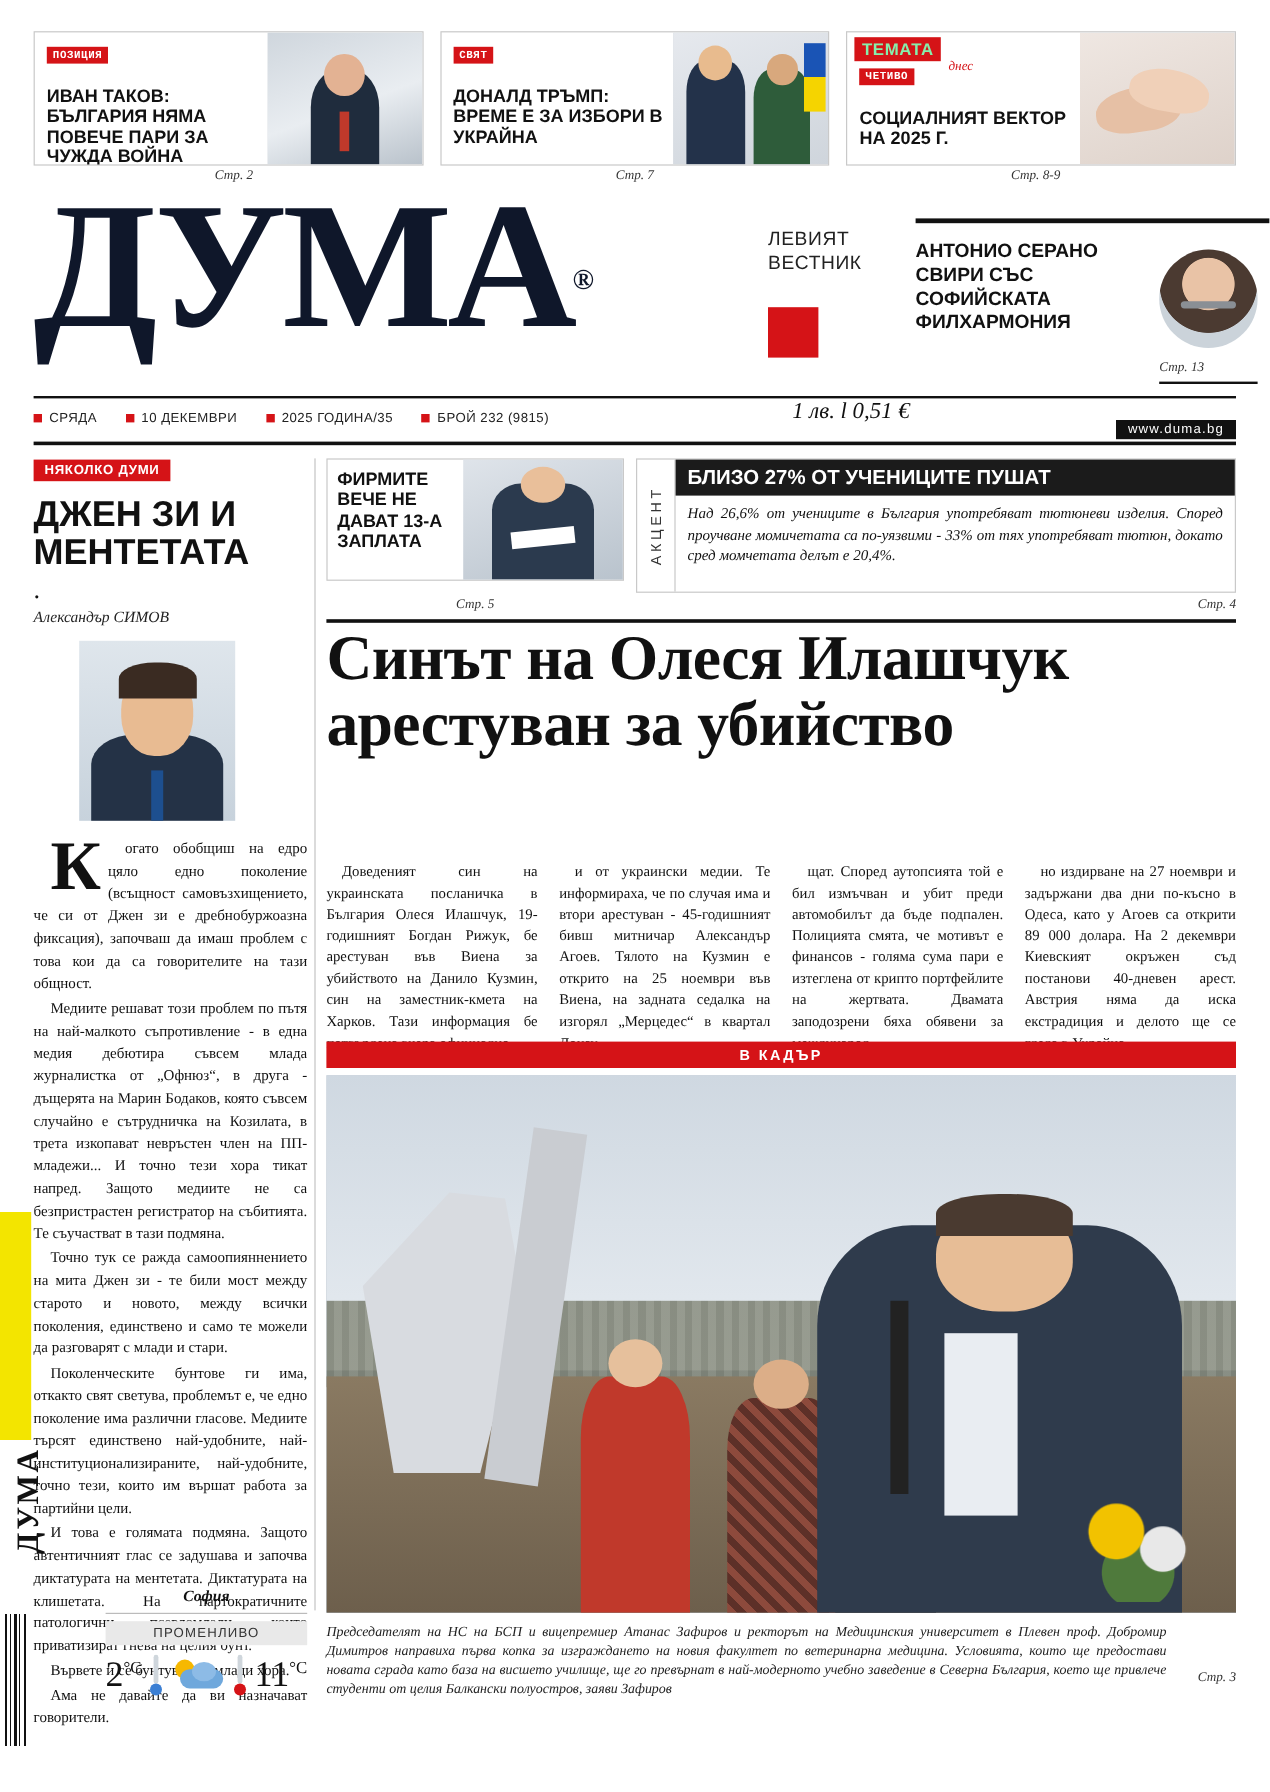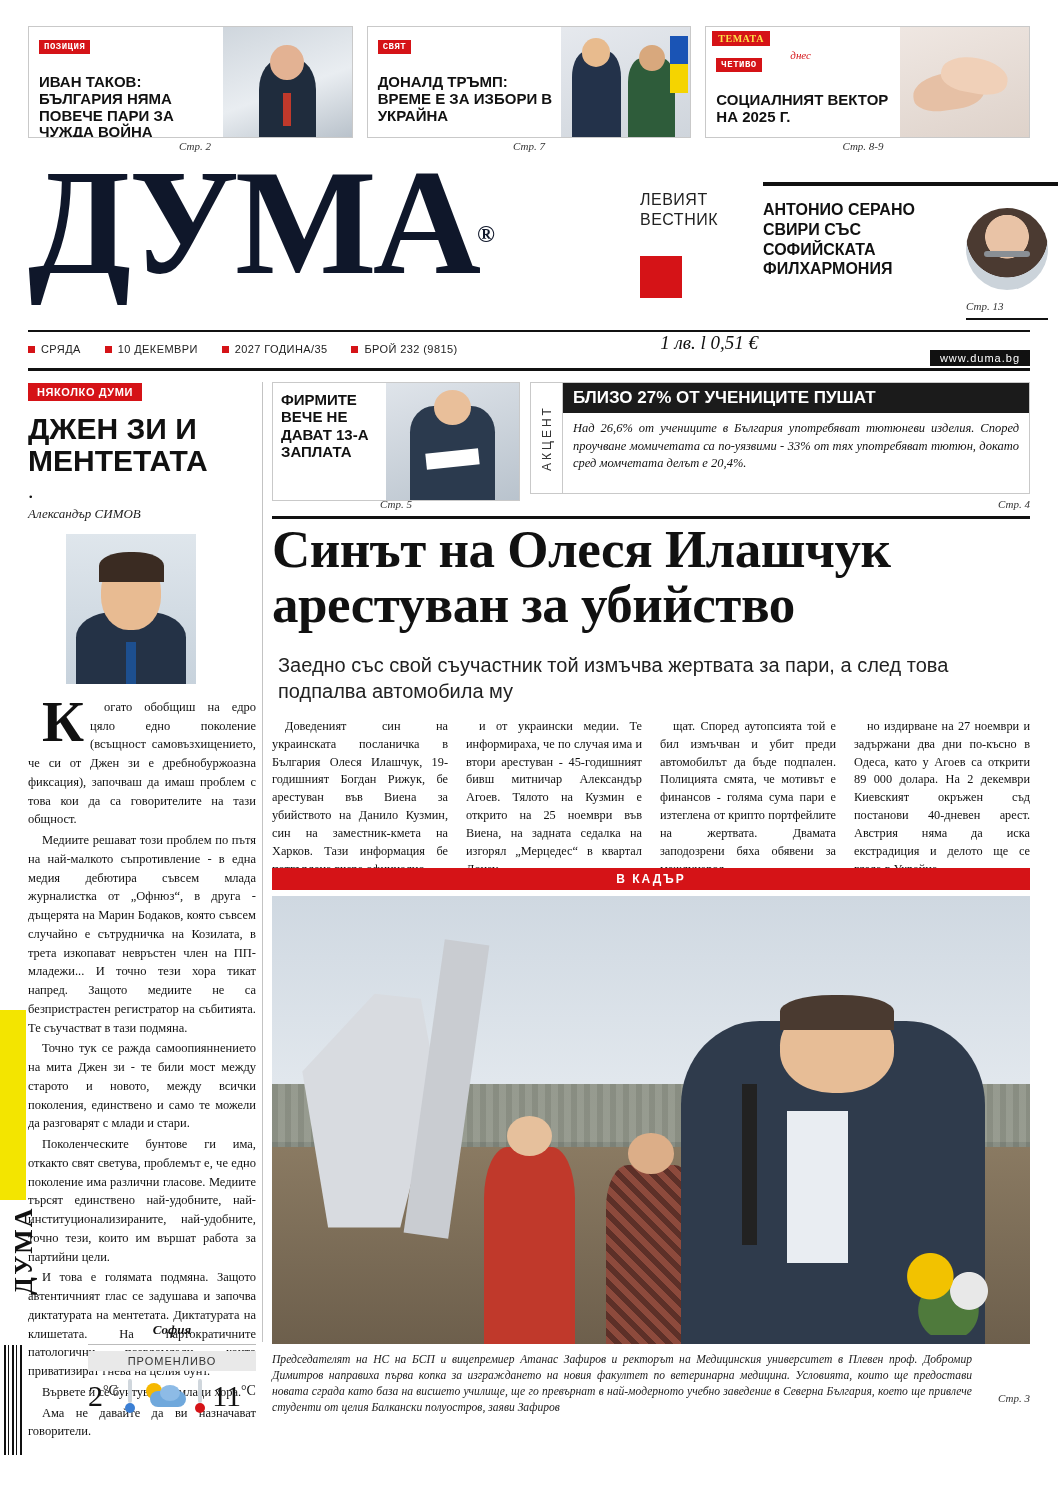--- a/index.html
+++ b/index.html
@@ -53,22 +53,22 @@
     background:#d8a87d; border-radius:50%; }
   .t2 .flag { position:absolute; right:2%; top:8%; width:14%; height:52%;
     background:linear-gradient(#1a54b5 50%,#f5d400 50%); }
   .t3 .sky { background:linear-gradient(160deg,#efe7e2 0%,#ded2ca 100%); }
   .t3 .hand1 { position:absolute; left:10%; top:42%; width:55%; height:34%;
     background:#e6c0a5; border-radius:50% 50% 40% 40%; transform:rotate(-8deg); }
   .t3 .hand2 { position:absolute; left:32%; top:28%; width:52%; height:32%;
     background:#f0d0b8; border-radius:50% 50% 40% 40%; transform:rotate(10deg); }
   .tema-badge {
     position:absolute; left:6px; top:4px; z-index:3;
-    background:#d51317; color:#fde047; font-family:Liberation Serif, serif;
-    font-weight:bold; font-size:10px; padding:2px 6px; letter-spacing:.5px;
+    background:#d51317; color:#86efac; font-family:Liberation Sans, sans-serif;
+    font-weight:bold; font-size:14px; padding:2px 6px; letter-spacing:.5px;
   }
   .tema-sub { font-family:"Liberation Serif", serif; font-style:italic; font-size:11px;
     color:#d51317; position:absolute; left:84px; top:22px; }
   .teaser.t3 .teaser-txt { padding-top:26px; }
   .page-ref { font-family:"Liberation Serif", serif; font-style:italic; font-size:11px; color:#333; }
   .teaser-refs { position:absolute; left:28px; top:140px; width:1002px; display:flex; }
   .teaser-refs > div { flex:1 1 0; text-align:center; }
 
   
   .masthead { position:absolute; left:28px; top:160px; width:1002px; height:165px; }
@@ -167,21 +167,21 @@
     transform-origin:center; font-family:"Liberation Serif", serif; font-weight:bold;
     font-size:26px; letter-spacing:2px;
   }
   .barcode { position:absolute; left:4px; top:1345px; width:20px; height:110px;
     background:repeating-linear-gradient(90deg,#111 0 2px,#fff 2px 4px,#111 4px 5px,#fff 5px 8px); }
 
   
   .vline { position:absolute; left:262px; top:382px; width:1px; height:960px; background:#c3c3c3; }
 
   
-  .firms { position:absolute; left:272px; top:382px; width:248px; height:119px;
+  .firms { position:absolute; left:272px; top:382px; width:248px; height:102px;
     border:1px solid #c9c9c9; display:flex; }
   .firms-txt { width:46%; padding:8px 4px 4px 8px;
     font-family:"Liberation Sans", sans-serif; font-weight:bold; font-size:15px;
     line-height:1.15; text-transform:uppercase; }
   .firms-img { width:54%; position:relative; overflow:hidden;
     background:linear-gradient(160deg,#dfe4ea,#b9c3cd); }
   .firms-img .suit { position:absolute; left:18%; top:20%; width:64%; height:80%;
     background:#2b3a4e; border-radius:28% 28% 0 0; }
   .firms-img .face { position:absolute; left:36%; top:6%; width:28%; height:30%;
     background:#e9bf9a; border-radius:50%; }
@@ -341,21 +341,21 @@
         <div class="instr"></div>
       </div>
     <div class="mast-ref page-ref">Стр. 13</div>
     <div class="mast-ref-rule"></div>
   </div>
 
   <div class="inforule-a"></div>
   <div class="infobar">
     <span><i class="sq"></i><span>СРЯДА</span></span>
     <span><i class="sq"></i><span>10 ДЕКЕМВРИ</span></span>
-    <span><i class="sq"></i><span>2027 ГОДИНА/35</span></span>
+    <span><i class="sq"></i><span>2025 ГОДИНА/35</span></span>
     <span><i class="sq"></i><span>БРОЙ 232 (9815)</span></span>
   </div>
   <div class="price">1 лв. l 0,51 €</div>
   <div class="site-url">www.duma.bg</div>
   <div class="inforule-b"></div>
 
   <div class="vline"></div>
 
   <div class="col-left">
     <span class="kicker">НЯКОЛКО ДУМИ</span>
@@ -424,21 +424,20 @@
       </div>
     <div class="accent-body">
       <div class="accent-head">БЛИЗО 27% ОТ УЧЕНИЦИТЕ ПУШАТ</div>
       <div class="accent-text">Над 26,6% от учениците в България употребяват тютюневи изделия. Според проучване момичетата са по-уязвими - 33% от тях употребяват тютюн, докато сред момчетата делът е 20,4%.</div>
     </div>
   </div>
   <div class="accent-ref page-ref">Стр. 4</div>
 
   <div class="main-rule"></div>
   <div class="main-head">Синът на Олеся Илашчук арестуван за убийство</div>
-  <div class="main-sub">Заедно със свой съучастник той измъчва жертвата за пари, а след това подпалва автомобила му</div>
 
   <div class="art-cols">
     <div class="art-col">
         <p>Доведеният син на украинската посланичка в България Олеся Илашчук, 19-годишният Богдан Рижук, бе арестуван във Виена за убийството на Данило Кузмин, син на заместник-кмета на Харков. Тази информация бе потвърдена вчера официално</p>
       </div>
     <div class="art-col">
         <p>и от украински медии. Те информираха, че по случая има и втори арестуван - 45-годишният бивш митничар Александър Агоев.
 Тялото на Кузмин е открито на 25 ноември във Виена, на задната седалка на изгорял „Мерцедес“ в квартал Донау-</p>
       </div>
     <div class="art-col">

